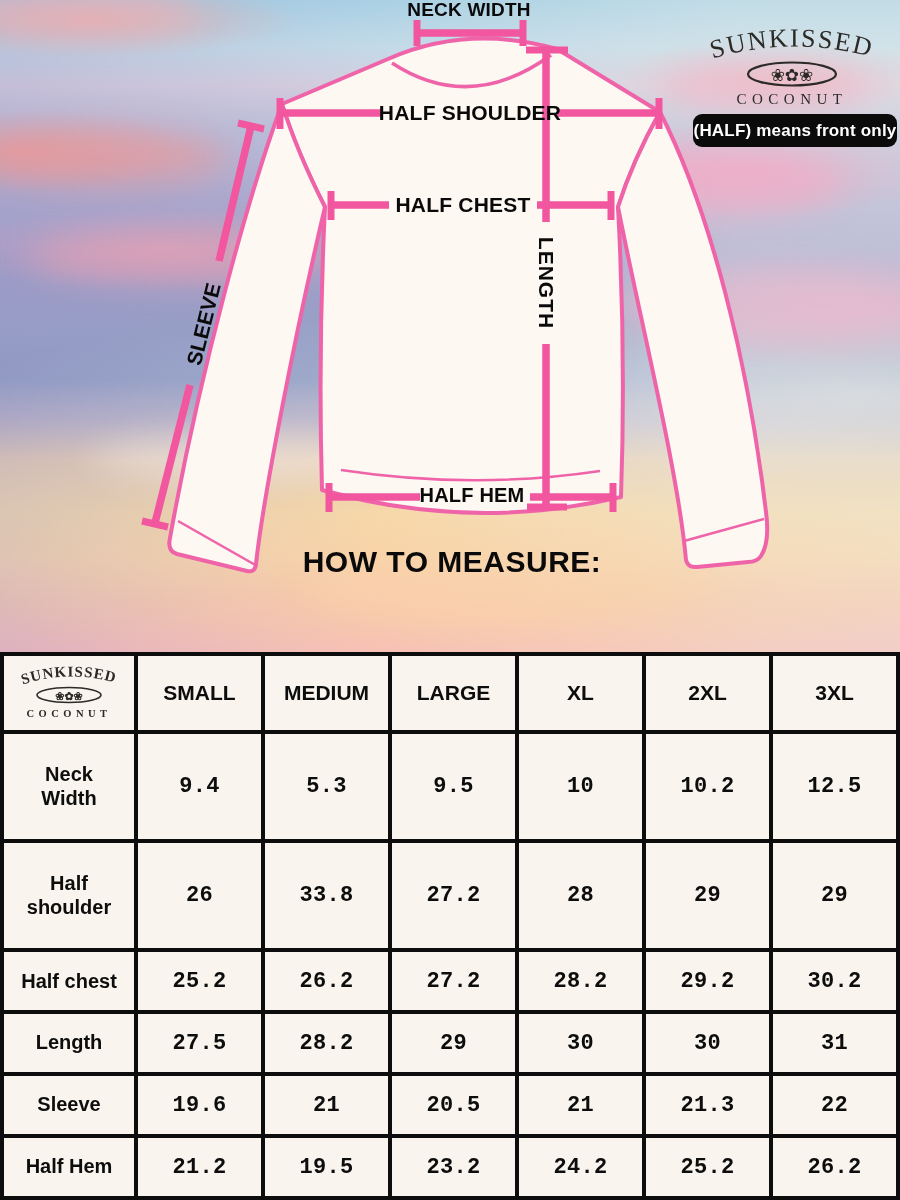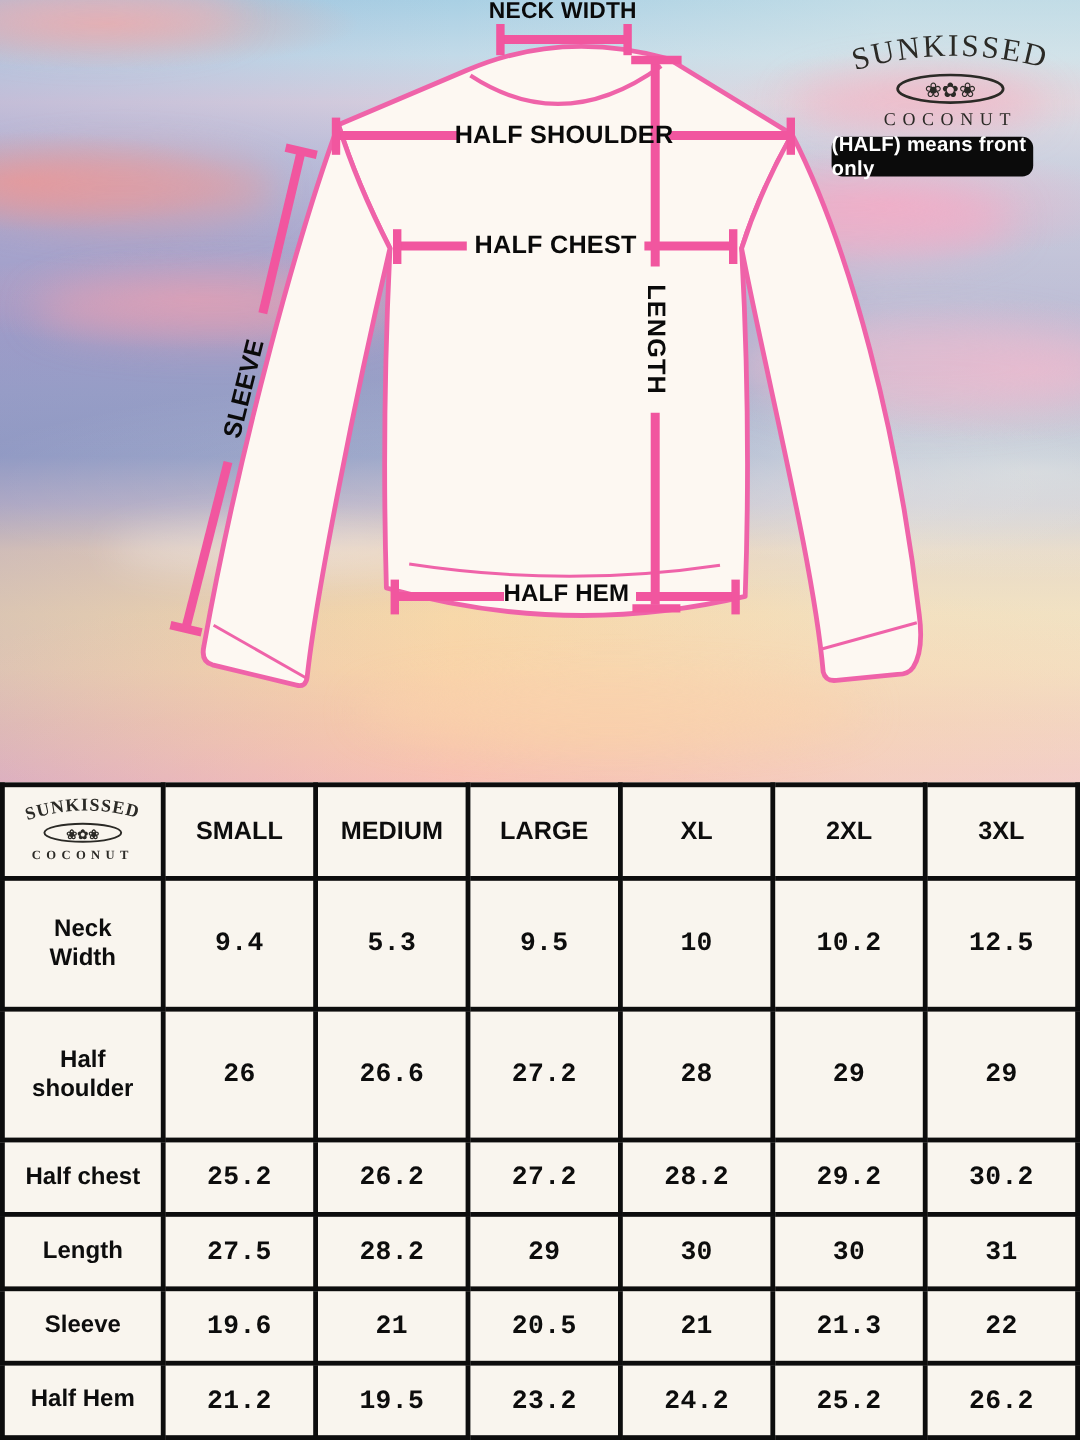--- a/index.html
+++ b/index.html
@@ -49,21 +49,21 @@
   #lbl-length   { left:546px; top:283px; font-size:21px; transform:translate(-50%,-50%) rotate(90deg); letter-spacing:1px; }
   #lbl-sleeve   { left:204px; top:324px; font-size:21px; transform:translate(-50%,-50%) rotate(-76deg); }
   #lbl-hem      { left:472px; top:495px; font-size:20px; }
   #lbl-howto    { left:452px; top:562px; font-size:30px; letter-spacing:0.5px; }
   #lbl-inches   { left:452px; top:616px; font-size:40px; letter-spacing:1px; }
 
   
   .brand-logo { position:absolute; left:690px; top:18px; width:204px; height:96px; }
   .logo-text  { fill:#2b2a26; font-family:"Liberation Serif", serif; }
   .half-badge {
-    position:absolute; left:693px; top:114px; width:168px; height:33px;
+    position:absolute; left:693px; top:114px; width:204px; height:33px;
     background:#0b0b0b; border-radius:9px; color:#ffffff; font-weight:bold;
     font-size:17px; display:flex; align-items:center; justify-content:center;
     letter-spacing:0.2px;
   }
 
   
   .size-table {
     position:absolute; left:0; top:652px; width:900px; height:548px;
     border-collapse:collapse; table-layout:fixed; background:#f9f5ee;
   }
@@ -147,20 +147,21 @@
       </g>
     </g>
   </svg>
 
   <div class="diag-label" id="lbl-neck">NECK WIDTH</div>
   <div class="diag-label" id="lbl-shoulder">HALF SHOULDER</div>
   <div class="diag-label" id="lbl-chest">HALF CHEST</div>
   <div class="diag-label" id="lbl-length">LENGTH</div>
   <div class="diag-label" id="lbl-sleeve">SLEEVE</div>
   <div class="diag-label" id="lbl-hem">HALF HEM</div>
+  <div class="diag-label" id="lbl-howto">HOW TO MEASURE:</div>
 
   <div class="brand-logo">
     <svg width="204" height="96" viewBox="0 0 204 96">
       <path id="arcTop" d="M 12,44 Q 102,14 192,42" fill="none"></path>
       <text class="logo-text" font-size="26" letter-spacing="2">
         <textPath href="#arcTop" startOffset="50%" text-anchor="middle">SUNKISSED</textPath>
       </text>
       <ellipse cx="102" cy="56" rx="44" ry="11.5" fill="none" stroke="#2b2a26" stroke-width="2.2"></ellipse>
       <text x="102" y="63" text-anchor="middle" font-size="17" fill="#2b2a26">❀✿❀</text>
       <text x="102" y="86" text-anchor="middle" class="logo-text" font-size="15" letter-spacing="5.5">COCONUT</text>
@@ -197,21 +198,21 @@
         <td class="cell-val">9.4</td>
         <td class="cell-val">5.3</td>
         <td class="cell-val">9.5</td>
         <td class="cell-val">10</td>
         <td class="cell-val">10.2</td>
         <td class="cell-val">12.5</td>
       </tr>
       <tr>
         <td class="row-label"><span>Half shoulder</span></td>
         <td class="cell-val">26</td>
-        <td class="cell-val">26.6</td>
+        <td class="cell-val">33.8</td>
         <td class="cell-val">27.2</td>
         <td class="cell-val">28</td>
         <td class="cell-val">29</td>
         <td class="cell-val">29</td>
       </tr>
       <tr>
         <td class="row-label"><span>Half chest</span></td>
         <td class="cell-val">25.2</td>
         <td class="cell-val">26.2</td>
         <td class="cell-val">27.2</td>

